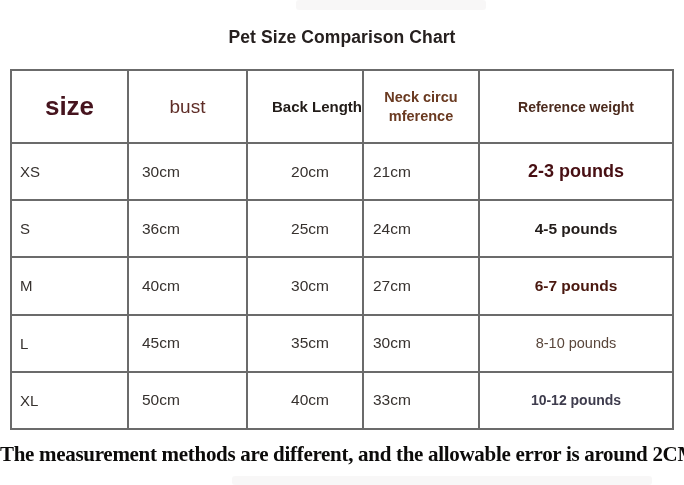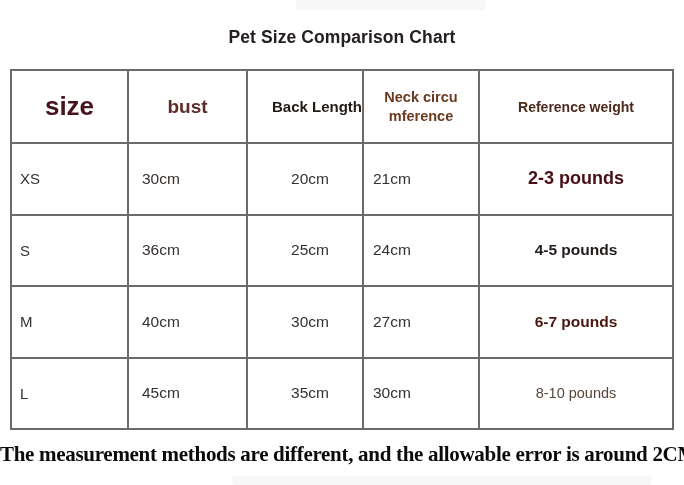--- a/index.html
+++ b/index.html
@@ -24,21 +24,21 @@
   }
   .size-chart th, .size-chart td {
     border: 2px solid #6b6b6b;
     vertical-align: middle;
     overflow: hidden;
     padding: 0;
   }
   .size-chart thead tr { height: 73px; }
   .size-chart tbody tr { height: 47.6px; }
   th.h-size  { font-size: 26px; font-weight: 700; text-align: center; }
-  th.h-bust  { font-size: 19px; font-weight: 700; text-align: center; }
+  th.h-bust  { font-size: 19px; font-weight: 400; text-align: center; }
   th.h-back  { font-size: 15px; font-weight: 700; text-align: right; }
   th.h-neck  { font-size: 14.5px; font-weight: 600; text-align: center;
                white-space: pre-line; line-height: 1.3; }
   th.h-weight{ font-size: 14px; font-weight: 700; text-align: center; }
   tbody td { color: #36312e; font-size: 15.5px; }
   td.c-size { text-align: left; padding-left: 8px;  font-size: 15px; }
   td.c-bust { text-align: left; padding-left: 13px; }
   td.c-back { text-align: center; padding-left: 10px; }
   td.c-neck { text-align: left; padding-left: 9px;  }
   td.c-weight { text-align: center; }
@@ -111,18 +111,25 @@
       <td class="c-neck">27cm</td>
       <td class="c-weight w2" style="color: rgb(73, 23, 14);">6-7 pounds</td>
     </tr>
     <tr>
       <td class="c-size">L</td>
       <td class="c-bust">45cm</td>
       <td class="c-back">35cm</td>
       <td class="c-neck">30cm</td>
       <td class="c-weight w3" style="color: rgb(89, 70, 59);">8-10 pounds</td>
     </tr>
+    <tr>
+      <td class="c-size">XL</td>
+      <td class="c-bust">50cm</td>
+      <td class="c-back">40cm</td>
+      <td class="c-neck">33cm</td>
+      <td class="c-weight w4" style="color: rgb(62, 60, 77);">10-12 pounds</td>
+    </tr>
   </tbody>
 </table>
 
 <div class="footer-note" style="color: rgb(12, 11, 10);">The measurement methods are different, and the allowable error is around 2CM</div>
 
 <div class="smudge-bottom"></div>
 
 </body></html>

